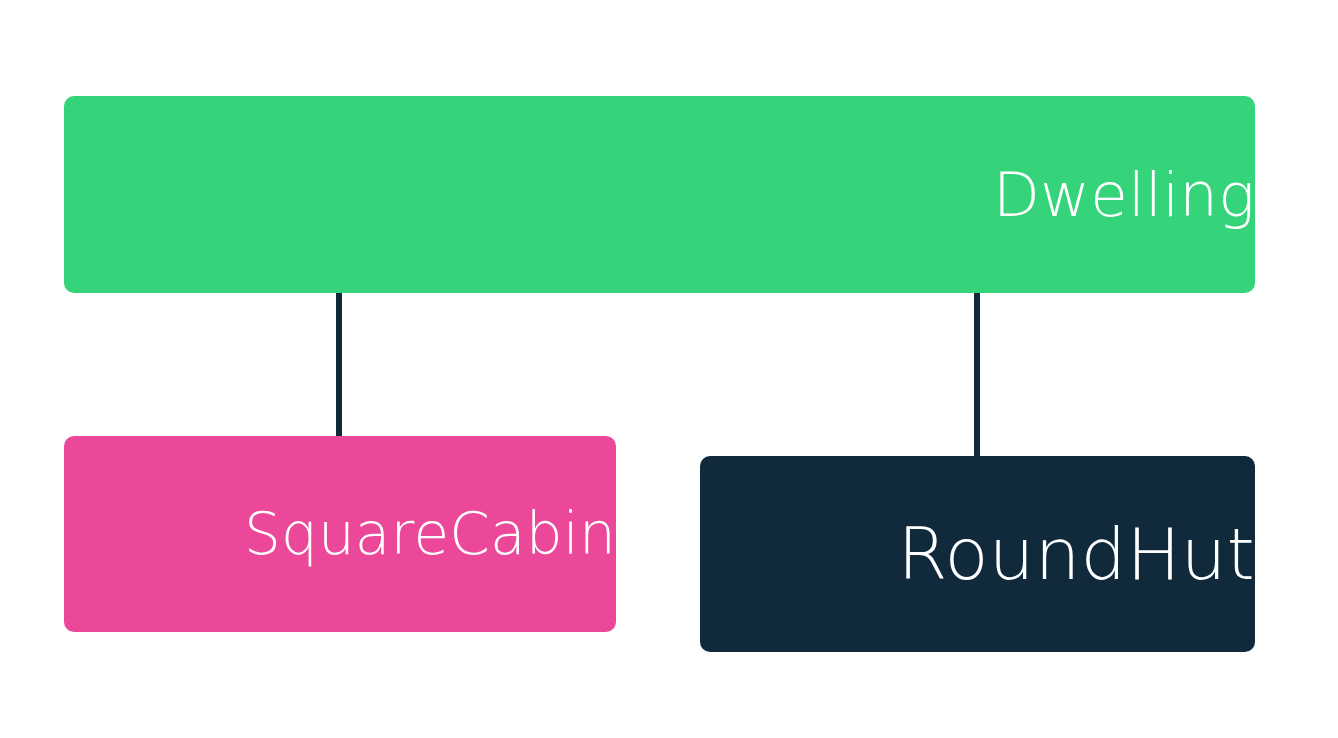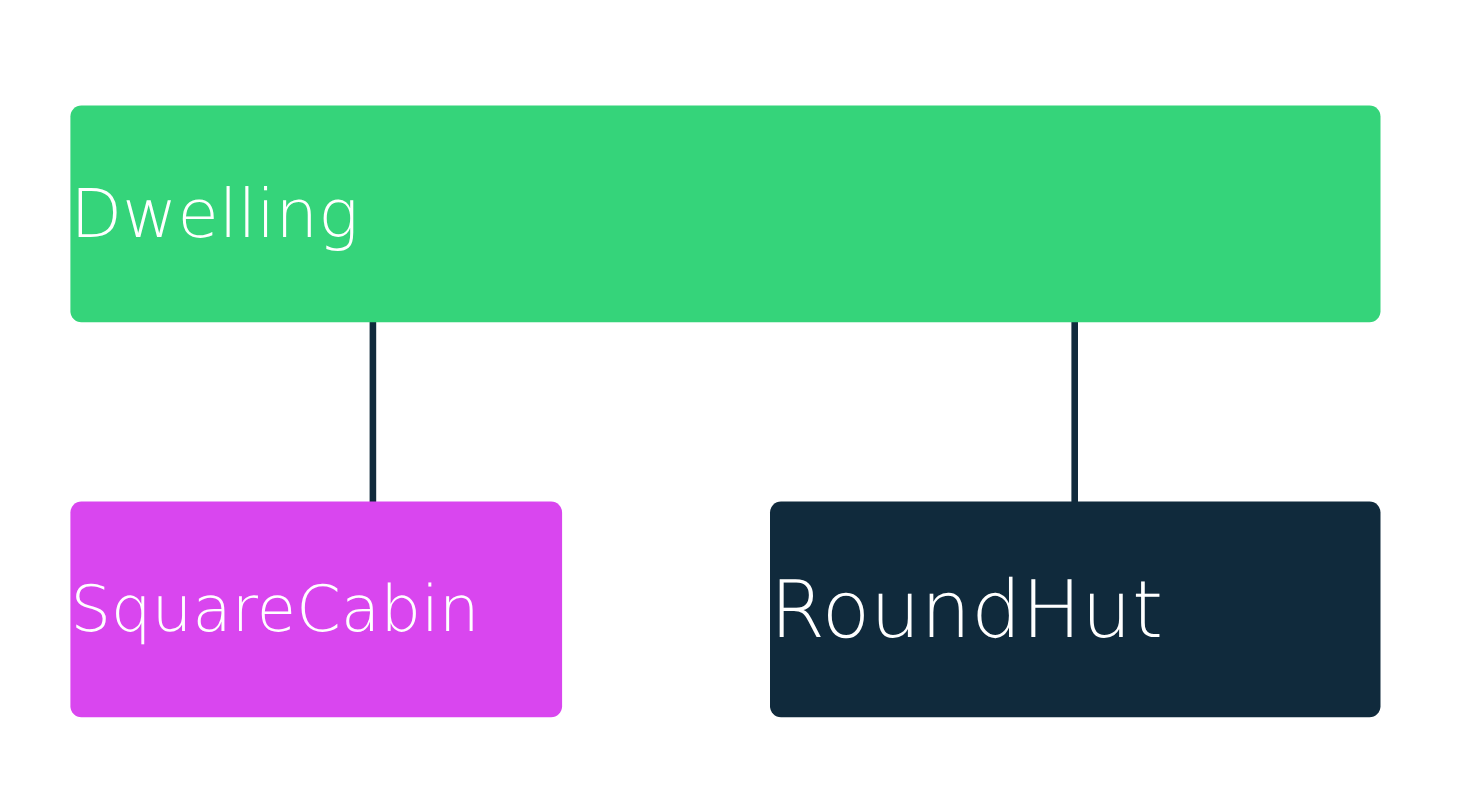--- a/index.html
+++ b/index.html
@@ -31,23 +31,24 @@
     height: 738px;
     z-index: 1;
   }
 
   
   .node {
     position: absolute;
     z-index: 2;
     display: flex;
     align-items: center;
-    justify-content: flex-start;
+    justify-content: flex-end;
     border-radius: 10px;
     box-sizing: border-box;
+    padding-left: 36px;
   }
 
   .node-label {
     color: #ffffff;
     font-family: "DejaVu Sans", sans-serif;
     font-weight: 300;
     letter-spacing: 0.2px;
     line-height: 1;
     white-space: nowrap;
     text-align: center;
@@ -61,24 +62,24 @@
     height: 197px;
     background: #35d47a;
   }
   #node-dwelling .node-label {
     font-size: 61px;
   }
 
   
   #node-squarecabin {
     left: 64px;
-    top: 456px;
-    width: 447px;
+    top: 436px;
+    width: 552px;
     height: 196px;
-    background: #d946ef;
+    background: #ec4899;
   }
   #node-squarecabin .node-label {
     font-size: 58px;
   }
 
   #node-roundhut {
     left: 700px;
     top: 456px;
     width: 555px;
     height: 196px;

